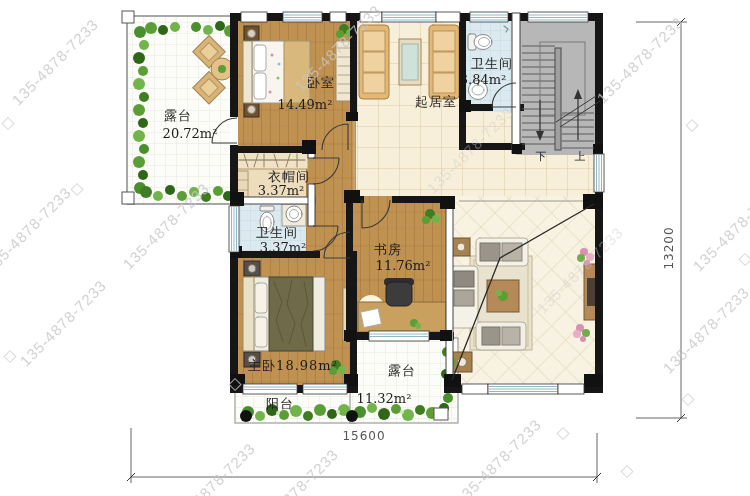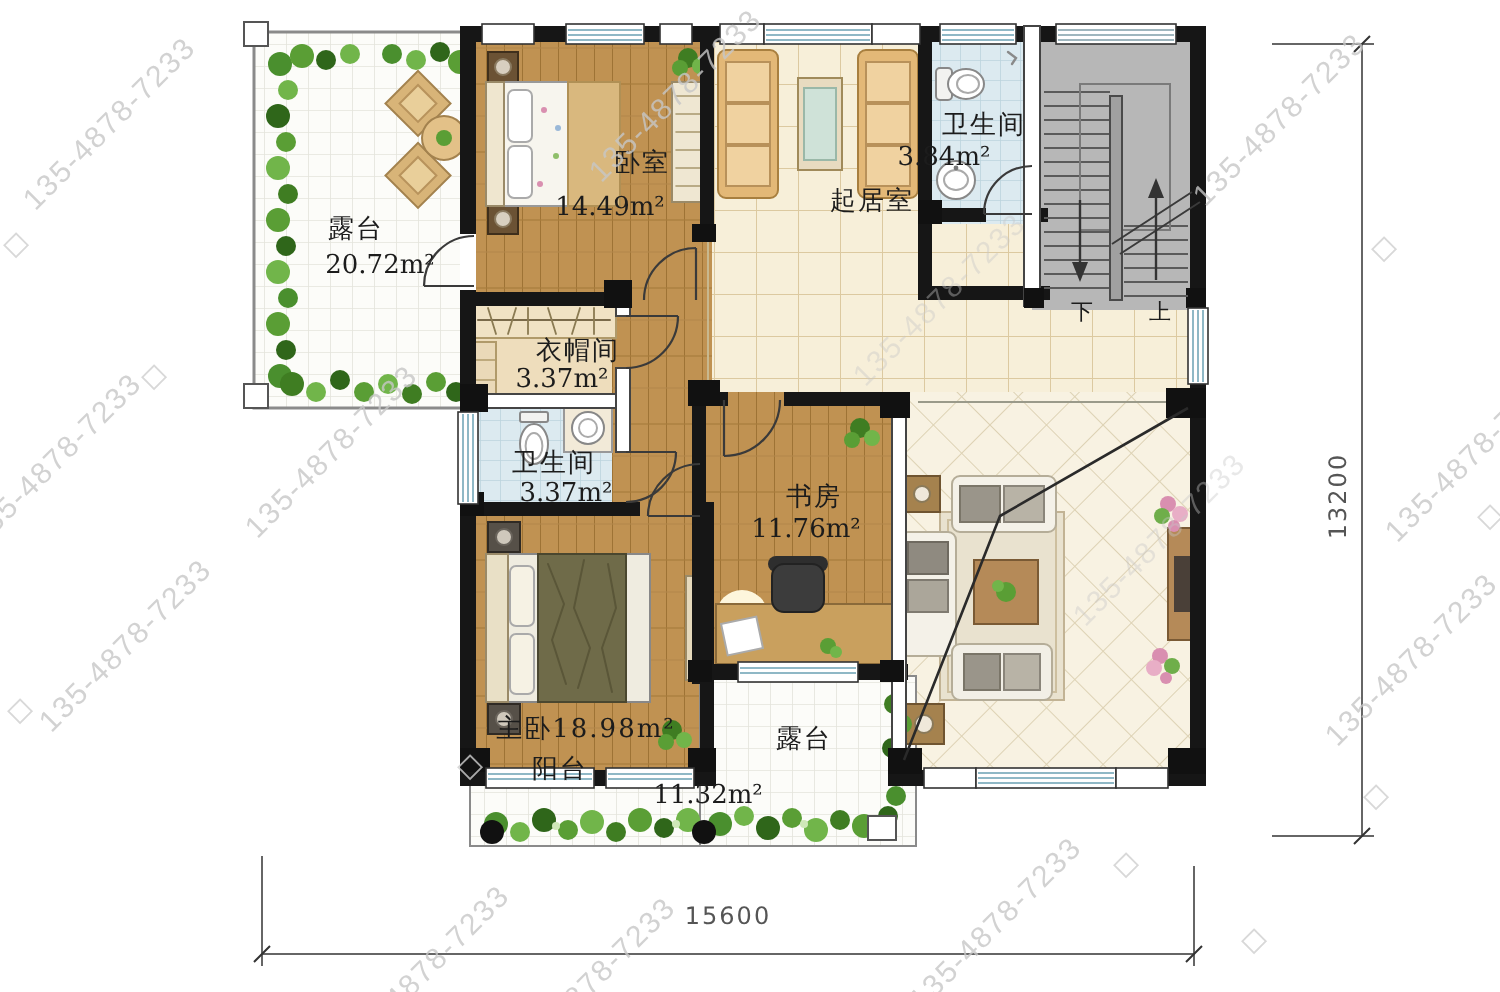--- a/index.html
+++ b/index.html
@@ -438,42 +438,42 @@
 
 <div class="lbl" style="left:178px;top:115px">露台</div>
 <div class="lbl area" style="left:190px;top:133px">20.72m²</div>
 
 <div class="lbl" style="left:321px;top:82px">卧室</div>
 <div class="lbl area" style="left:305px;top:104px">14.49m²</div>
 
 <div class="lbl" style="left:436px;top:101px">起居室</div>
 
 <div class="lbl" style="left:492px;top:63px">卫生间</div>
-<div class="lbl area" style="left:472px;top:79px">3.84m²</div>
+<div class="lbl area" style="left:483px;top:79px">3.84m²</div>
 
 <div class="lbl" style="left:289px;top:176px">衣帽间</div>
 <div class="lbl area" style="left:281px;top:190px">3.37m²</div>
 
 <div class="lbl" style="left:277px;top:232px">卫生间</div>
 <div class="lbl area" style="left:283px;top:247px">3.37m²</div>
 
-<div class="lbl" style="left:407px;top:249px">书房</div>
+<div class="lbl" style="left:388px;top:249px">书房</div>
 <div class="lbl area" style="left:403px;top:265px">11.76m²</div>
 
 <div class="lbl" style="left:293px;top:365px">主卧18.98m²</div>
 
-<div class="lbl" style="left:280px;top:385px">阳台</div>
+<div class="lbl" style="left:280px;top:403px">阳台</div>
 
 <div class="lbl" style="left:402px;top:370px">露台</div>
-<div class="lbl area" style="left:354px;top:398px">11.32m²</div>
+<div class="lbl area" style="left:384px;top:398px">11.32m²</div>
 
 <div class="lbl stair-lbl" style="left:541px;top:156px">下</div>
 <div class="lbl stair-lbl" style="left:580px;top:156px">上</div>
 
-<div class="dim" style="left:364px;top:458px">15600</div>
+<div class="dim" style="left:364px;top:436px">15600</div>
 <div class="dim dim-v" style="left:669px;top:248px">13200</div>
 
 <div class="wm" style="left:55px;top:62px">135-4878-7233</div>
 <div class="wm" style="left:338px;top:48px">135-4878-7233</div>
 <div class="wm" style="left:640px;top:60px">135-4878-7233</div>
 <div class="wm" style="left:28px;top:230px">135-4878-7233</div>
 <div class="wm" style="left:166px;top:226px">135-4878-7233</div>
 <div class="wm" style="left:736px;top:228px">135-4878-7233</div>
 <div class="wm" style="left:63px;top:323px">135-4878-7233</div>
 <div class="wm" style="left:706px;top:330px">135-4878-7233</div>

